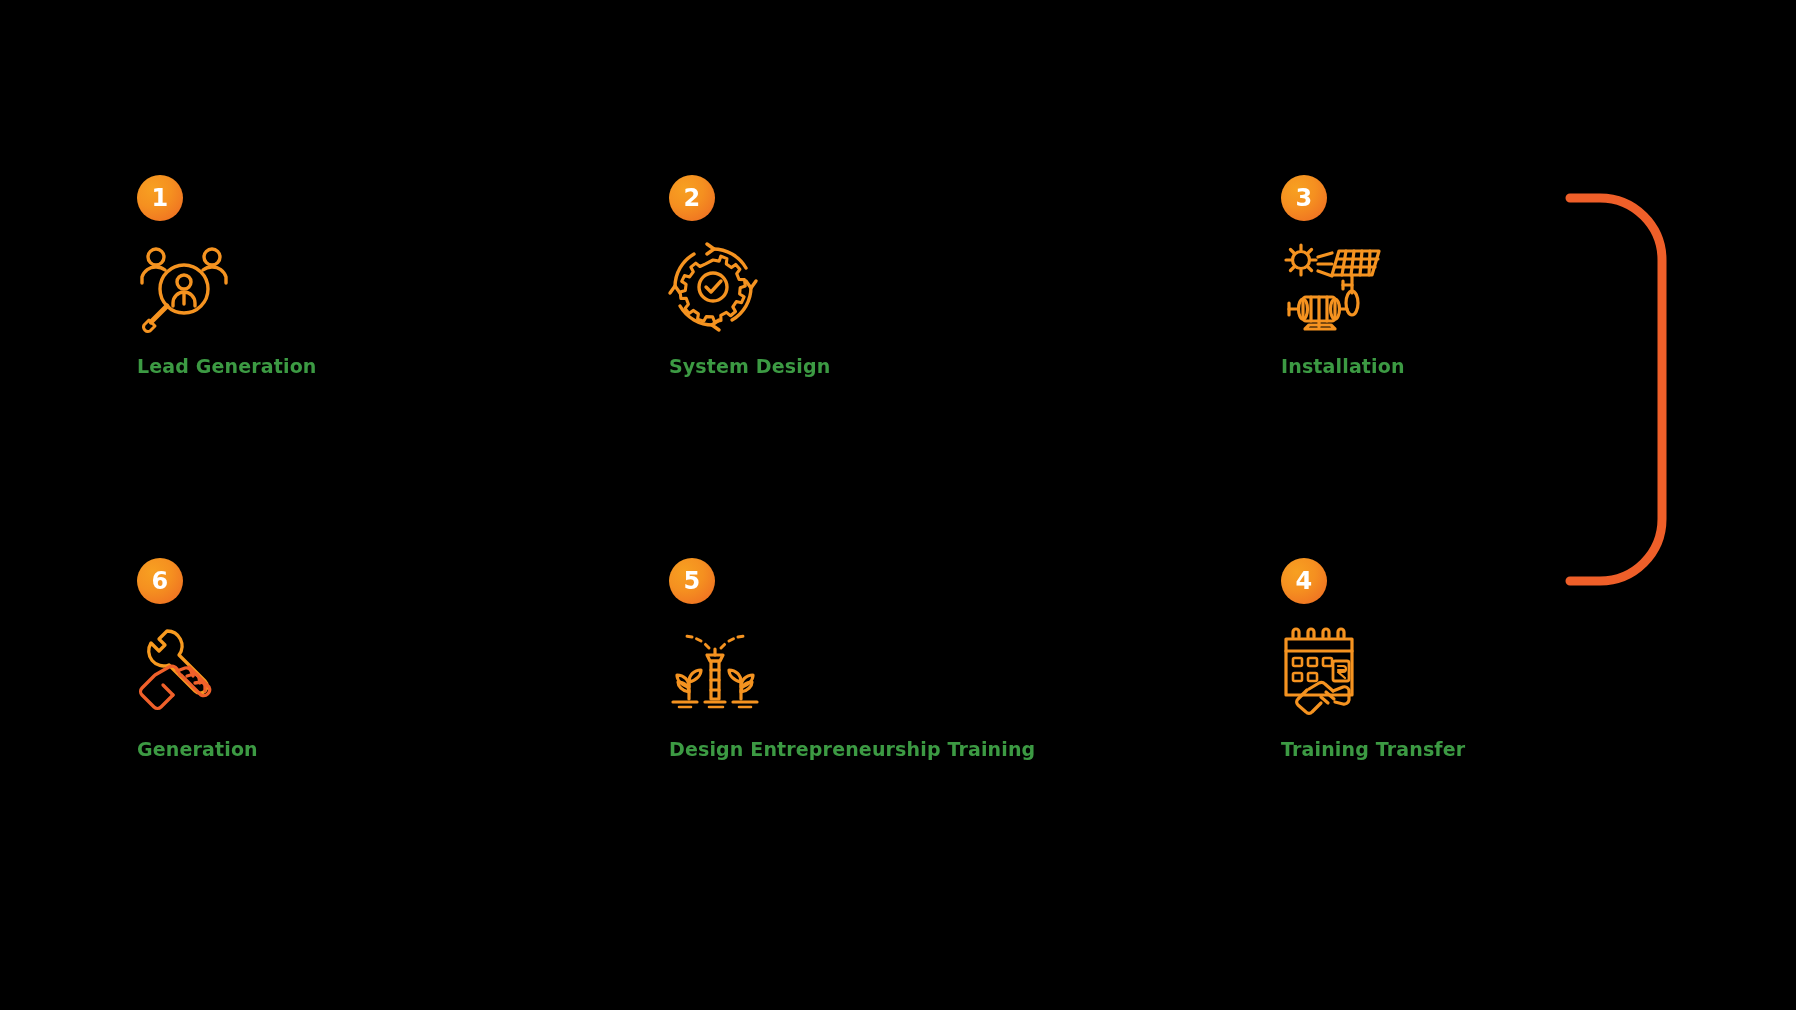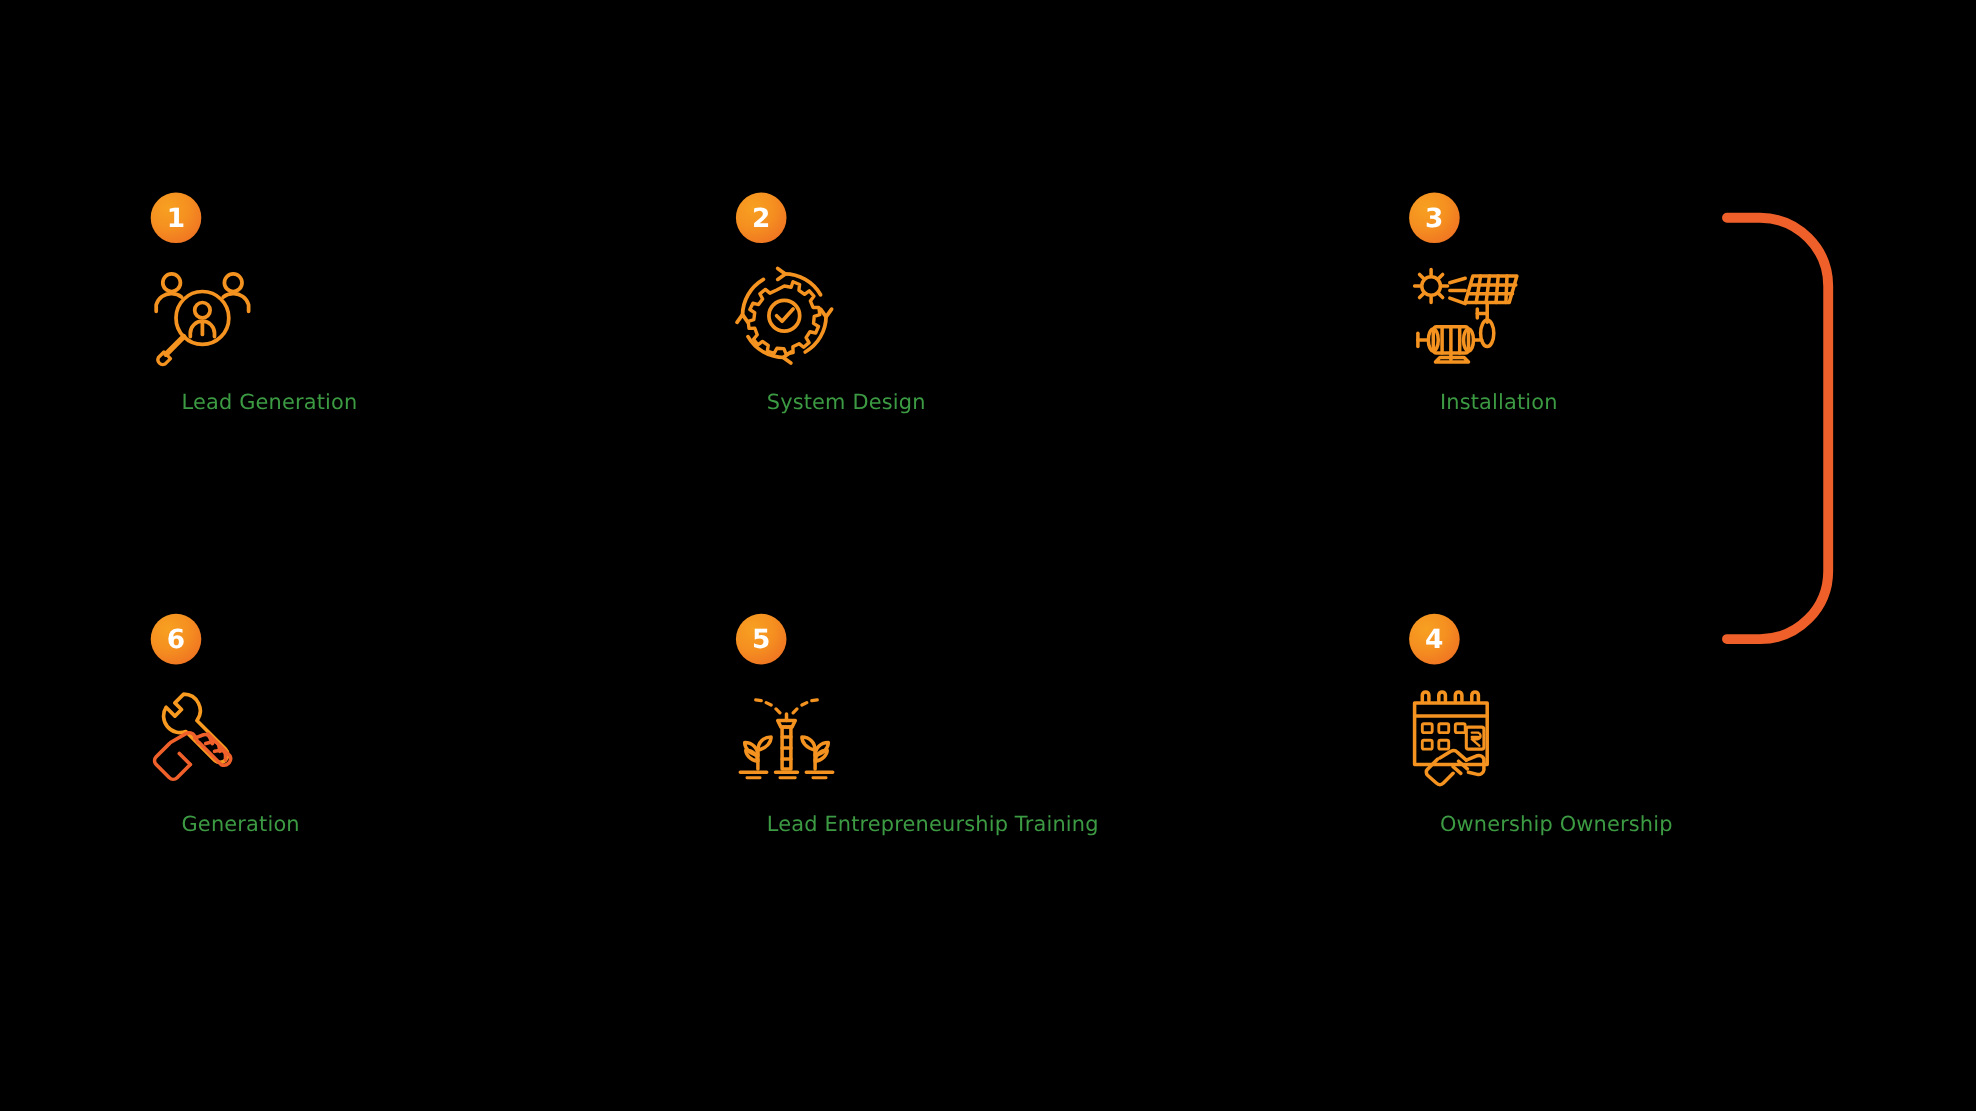--- a/index.html
+++ b/index.html
@@ -77,25 +77,24 @@
 
   .step-icon svg { display: block; overflow: visible; }
 
   .step-label {
     position: absolute;
     left: 0;
     top: 180px;
     color: #3c9a43;
     font-family: "DejaVu Sans", sans-serif;
     font-size: 19px;
-    font-weight: 400;
+    font-weight: 700;
     letter-spacing: 0.15px;
     white-space: nowrap;
     line-height: 1.2;
-    margin-left: 28px;
   }
 
   
   .step.pos-1 { left: 137px; top: 175px; }
   .step.pos-2 { left: 669px; top: 175px; }
   .step.pos-3 { left: 1281px; top: 175px; }
   .step.pos-4 { left: 1281px; top: 558px; }
   .step.pos-5 { left: 669px; top: 558px; }
   .step.pos-6 { left: 137px; top: 558px; }
 </style>
@@ -262,21 +261,21 @@
 
         <rect x="52" y="34" width="16" height="20" rx="2" stroke-width="2.8"></rect>
         <path d="M57 39 h6 M57 43 h6 M62 39 a3 3 0 0 1 0 6 h-5 l7 6" stroke-width="2.2"></path>
 
         <path d="M28 62 l10 -6 a5 5 0 0 1 6 1 l8 7"></path>
         <path d="M52 64 l10 -4 a5 5 0 0 1 6 3 v10 a5 5 0 0 1 -6 4 l-8 -2"></path>
         <path d="M26 63 l-9 9 a4 4 0 0 0 0 6 l8 7 a4 4 0 0 0 6 0 l9 -9"></path>
         <path d="M40 70 l7 6 M45 65 l8 7"></path>
       </svg>
     </div>
-    <div class="step-label">Ownership Ownership</div>
+    <div class="step-label">Training Transfer</div>
   </div>
 
   <div class="step pos-5">
     <div class="step-marker">
       <span class="step-marker-number">5</span>
     </div>
     <div class="step-icon">
       <svg width="92" height="80" viewBox="0 0 92 80" fill="none" stroke="#f59320" stroke-width="3.2" stroke-linecap="round" stroke-linejoin="round">
 
         <path d="M40 18 l-6 -6 M32 11 l-6 -3 M23 7 l-7 -1" stroke-width="3" stroke-dasharray="5 5"></path>
@@ -295,21 +294,21 @@
 
         <path d="M72 69 v-18"></path>
         <path d="M72 57 c8 -2 12 -7 12 -12 c-7 0 -12 5 -12 12 z"></path>
         <path d="M72 52 c-8 -2 -12 -7 -12 -12 c7 0 12 5 12 12 z"></path>
         <path d="M72 62 c7 -1 11 -6 11 -10 c-6 0 -11 4 -11 10 z"></path>
 
         <path d="M4 72 h24 M36 72 h20 M64 72 h24"></path>
         <path d="M10 77 h12 M40 77 h14 M70 77 h12" stroke-width="2.6"></path>
       </svg>
     </div>
-    <div class="step-label">Lead Entrepreneurship Training</div>
+    <div class="step-label">Design Entrepreneurship Training</div>
   </div>
 
   <div class="step pos-6">
     <div class="step-marker">
       <span class="step-marker-number">6</span>
     </div>
     <div class="step-icon">
       <svg width="86" height="86" viewBox="0 0 86 86" fill="none" stroke="#f0602a" stroke-width="3.3" stroke-linecap="round" stroke-linejoin="round">
 
         <path d="M30 4 l-8 8 l6 6 l-6 6 l-8 -8 a15 15 0 0 0 18 22 l26 26

